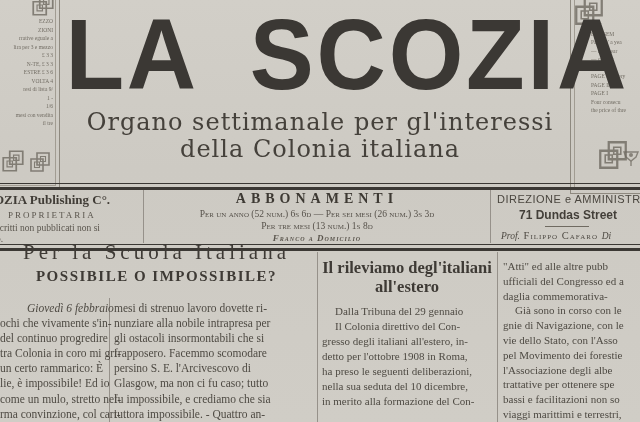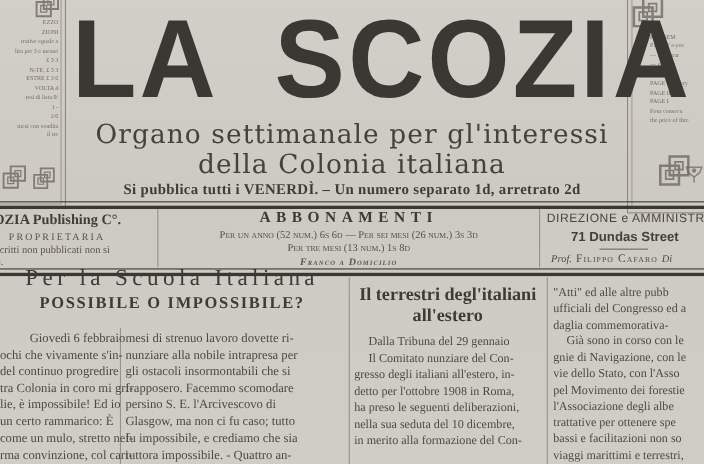--- a/index.html
+++ b/index.html
@@ -50,21 +50,21 @@
   .dir-line3 .prof{font-style:italic;font-size:9.5px;}
   .dir-line3 .nm{font-variant:small-caps;letter-spacing:1px;}
   .dir-line3 .suf{font-style:italic;font-size:9.5px;font-family:Liberation Serif, serif;}
   
   .a1-title{font-size:21px;letter-spacing:4px;color:#3e3a35;text-align:center;white-space:nowrap;font-weight:500;}
   .a1-sub{font-size:15px;font-weight:700;letter-spacing:1.5px;color:#3e3a35;text-align:center;margin-top:3px;white-space:nowrap;}
   .a2-title{font-size:16.5px;font-weight:700;color:#3e3a35;text-align:center;line-height:19px;white-space:nowrap;}
   .body-col{color:#4e4a43;}
   .body-col .line{white-space:nowrap;}
   .col1{font-size:11.5px;line-height:15.1px;}
-  .col1 .para .line:first-child{padding-left:27px;}
+  .col1 .para .line:first-child{padding-left:27px;font-style:italic;}
   .col2{font-size:11.5px;line-height:15.1px;}
   .col3{font-size:11px;line-height:15px;}
   .col3 .para .line:first-child{padding-left:13px;}
   .col4{font-size:11px;line-height:14.8px;}
   .col4 .para2 .line:first-child{padding-left:12px;}
   .emblem{position:absolute;opacity:.75;}
 </style>
 </head>
 <body>
 
@@ -135,21 +135,20 @@
     </svg>
   <svg class="emblem" style="left:622px;top:148px;" width="18" height="22" viewBox="0 0 18 22">
     <path d="M2 4 H16 L14 9 L9 13 L4 9 Z" fill="none" stroke="#6f6a61" stroke-width="1.4"></path>
     <path d="M9 13 L9 18" stroke="#6f6a61" stroke-width="1.4"></path>
     <circle cx="9" cy="7" r="2" fill="#6f6a61"></circle>
   </svg>
 
   <div class="abs masthead-title" style="left:52px;top:6px;width:536px;">LA SCOZIA</div>
   <div class="abs masthead-sub" style="left:60px;top:136px;width:520px;">della Colonia italiana</div>
   <div class="abs masthead-sub" style="left:60px;top:109px;width:520px;">Organo settimanale per gl'interessi</div>
-  <div class="abs pub-line" style="left:0;top:164px;width:640px;">Si pubblica tutti i VENERDÌ. – Un numero separato 1d, arretrato 2d</div>
 
   <div class="abs hrule" style="left:0;top:183px;width:640px;height:7px;"></div>
 
   <div class="abs" style="left:0;top:192px;width:142px;">
     <div class="pub-box-line1" style="margin-left:-6px;">OZIA Publishing C°.</div>
     <div class="pub-box-line2">PROPRIETARIA</div>
     <div class="pub-box-line3" style="margin-left:-4px;">scritti non pubblicati non si</div>
     <div class="pub-box-line4" style="margin-left:-4px;">o.</div>
   </div>
   <div class="abs vrule" style="left:143px;top:190px;height:53px;"></div>
@@ -176,49 +175,49 @@
   <div class="abs" style="left:0;top:240px;width:313px;">
     <div class="a1-title">Per la Scuola Italiana</div>
     <div class="a1-sub">POSSIBILE O IMPOSSIBILE?</div>
   </div>
   <div class="abs body-col col1" style="left:0;top:301px;width:107px;">
     <div class="para">
         <div class="line">Giovedì 6 febbraio</div>
         <div class="line">ochi che vivamente s'in-</div>
         <div class="line">del continuo progredire</div>
         <div class="line">tra Colonia in coro mi gri-</div>
+        <div class="line">un certo rammarico: È</div>
         <div class="line">lie, è impossibile! Ed io</div>
-        <div class="line">un certo rammarico: È</div>
         <div class="line">come un mulo, stretto nel-</div>
         <div class="line">rma convinzione, col cari-</div>
       </div>
   </div>
   <div class="abs body-col col2" style="left:114px;top:301px;width:200px;">
     <div class="para">
         <div class="line">mesi di strenuo lavoro dovette ri-</div>
         <div class="line">nunziare alla nobile intrapresa per</div>
         <div class="line">gli ostacoli insormontabili che si</div>
         <div class="line">frapposero. Facemmo scomodare</div>
         <div class="line">persino S. E. l'Arcivescovo di</div>
         <div class="line">Glasgow, ma non ci fu caso; tutto</div>
         <div class="line">fu impossibile, e crediamo che sia</div>
         <div class="line">tuttora impossibile. - Quattro an-</div>
       </div>
   </div>
 
   <div class="abs" style="left:320px;top:258px;width:174px;">
-    <div class="a2-title">Il terrestri degl'italiani</div>
+    <div class="a2-title">Il rileviamo degl'italiani</div>
     <div class="a2-title">all'estero</div>
   </div>
   <div class="abs body-col col3" style="left:322px;top:304px;width:174px;">
     <div class="para">
         <div class="line">Dalla Tribuna del 29 gennaio</div>
       </div>
     <div class="para">
-        <div class="line">Il Comitato nunziare del Con-</div>
+        <div class="line">Il Colonia direttivo del Con-</div>
         <div class="line">gresso degli italiani all'estero, in-</div>
         <div class="line">detto per l'ottobre 1908 in Roma,</div>
         <div class="line">ha preso le seguenti deliberazioni,</div>
         <div class="line">nella sua seduta del 10 dicembre,</div>
         <div class="line">in merito alla formazione del Con-</div>
       </div>
   </div>
 
   <div class="abs body-col col4" style="left:503px;top:259px;width:150px;">
     <div class="para1">

